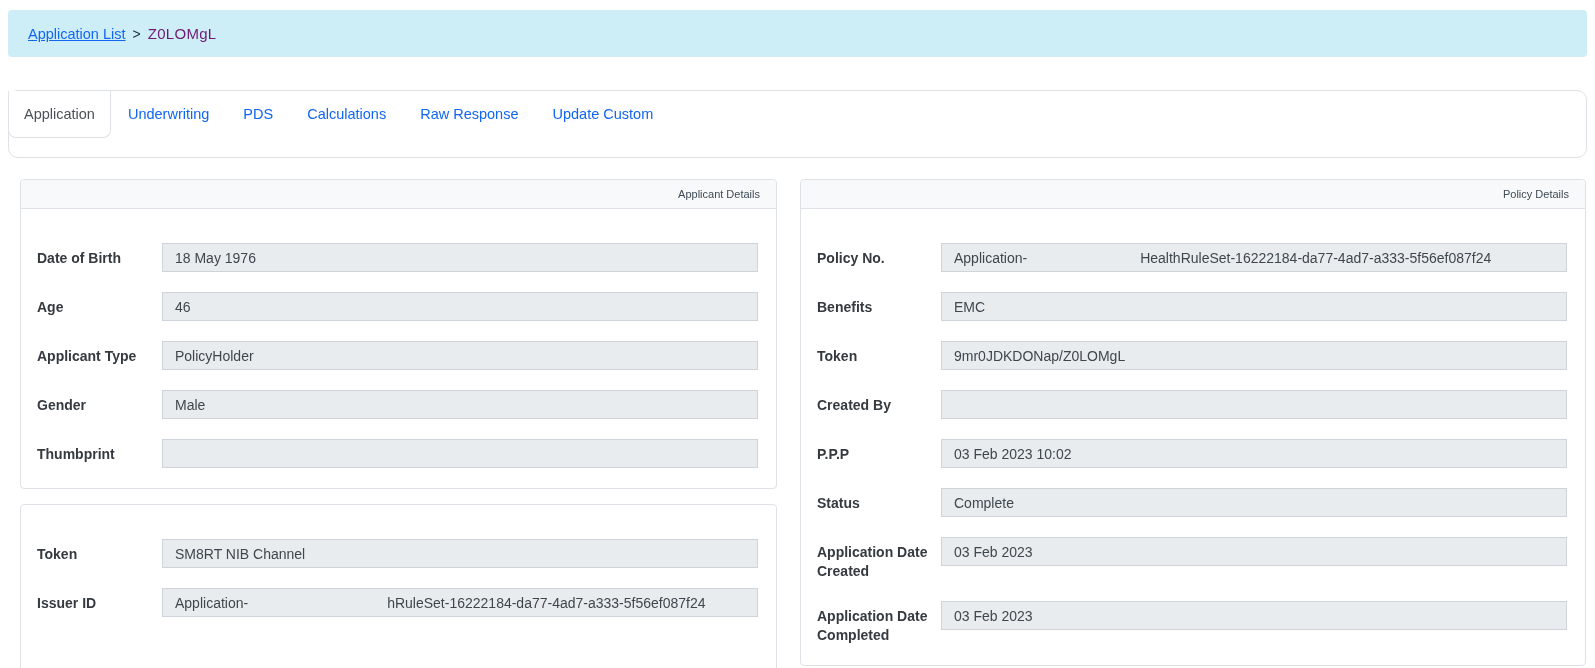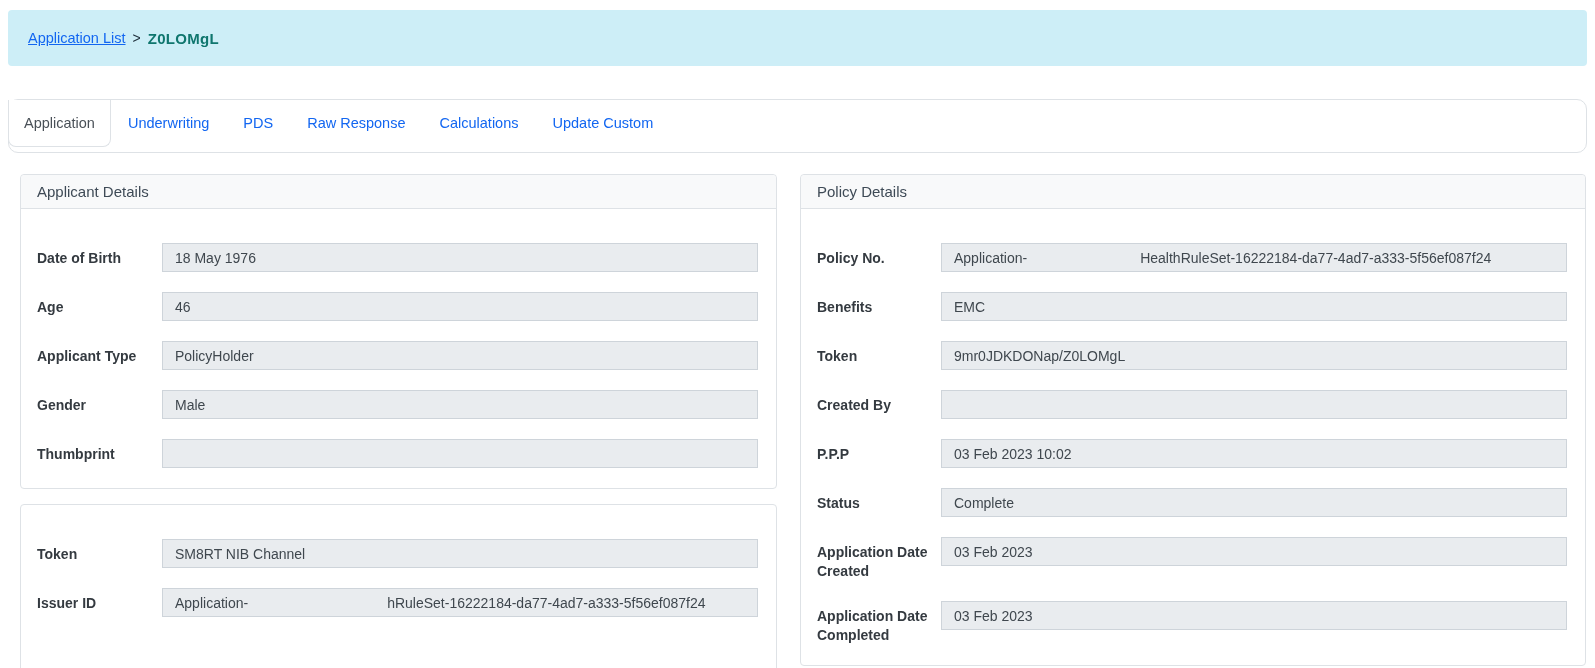--- a/index.html
+++ b/index.html
@@ -15,53 +15,54 @@
   }
   *{box-sizing:border-box;}
   html,body{margin:0;padding:0;}
   body{
     width:1595px;height:668px;overflow:hidden;background:#ffffff;
     font-family:"Liberation Sans","DejaVu Sans",sans-serif;
     font-size:14px;color:var(--text-dark);
   }
   
   .breadcrumb{
-    margin:10px 8px 0 8px;height:56px;background:var(--breadcrumb-bg);
+    margin:10px 8px 0 8px;height:47px;background:var(--breadcrumb-bg);
     border-radius:4px;display:flex;align-items:center;padding:0 20px;
   }
   .breadcrumb a{
     color:var(--link-blue);text-decoration:underline;font-size:14.5px;cursor:pointer;
   }
   .breadcrumb .sep{margin:0 7px;color:#20313d;font-size:14px;}
-  .breadcrumb .current{font-weight:bold;color:#0f766e;font-size:15px;letter-spacing:.3px;}
+  .breadcrumb .current{font-weight:normal;color:#701a75;font-size:15px;letter-spacing:.3px;}
   
   .tabbar{
-    margin:33px 8px 0 8px;height:54px;border:1px solid var(--card-border);
+    margin:33px 8px 0 8px;height:68px;border:1px solid var(--card-border);
     border-radius:10px;background:#fff;display:flex;align-items:flex-start;
   }
   .tab{
     height:47px;line-height:47px;padding:0 17px;color:var(--link-blue);
     cursor:pointer;white-space:nowrap;font-size:14.5px;
   }
   .tab.active{
     color:#495057;background:#fff;margin-left:-1px;
     border:1px solid var(--card-border);border-top:none;
     border-radius:0 0 8px 8px;padding:0 15px;min-width:100px;text-align:center;
   }
   
   .main{display:flex;gap:23px;margin:21px 9px 0 20px;align-items:flex-start;}
   .col-left{width:757px;flex:0 0 757px;}
   .col-right{flex:1;}
   
   .card{border:1px solid var(--card-border);border-radius:4px;background:#fff;}
   .card + .card{margin-top:15px;}
   .card-header{
     background:var(--card-header-bg);border-bottom:1px solid var(--card-border);
-    padding:8px 16px;font-size:15px;color:var(--text-dark);
+    padding:8px 16px;font-size:11px;color:var(--text-dark);
     border-radius:4px 4px 0 0;
+    text-align:right;
   }
   .card-body{padding:34px 18px 0 16px;}
   .card-body.tail{padding-bottom:60px;}
   .field-row{display:flex;margin-bottom:20px;align-items:flex-start;}
   .field-label{
     flex:0 0 125px;padding-top:6px;padding-right:10px;color:var(--label-color);
     font-size:14px;line-height:19px;font-weight:bold;
   }
   .col-right .field-label{flex-basis:124px;}
   .field-input{
@@ -78,22 +79,22 @@
 <div class="breadcrumb">
   <a>Application List</a>
   <span class="sep">&gt;</span>
   <span class="current">Z0LOMgL</span>
 </div>
 
 <div class="tabbar">
     <div class="tab active">Application</div>
     <div class="tab">Underwriting</div>
     <div class="tab">PDS</div>
+    <div class="tab">Calculations</div>
     <div class="tab">Raw Response</div>
-    <div class="tab">Calculations</div>
     <div class="tab">Update Custom</div>
   </div>
 
 <div class="main">
   <div class="col-left">
     <div class="card">
       <div class="card-header">Applicant Details</div>
       <div class="card-body">
           <div class="field-row">
             <div class="field-label">Date of Birth</div>

